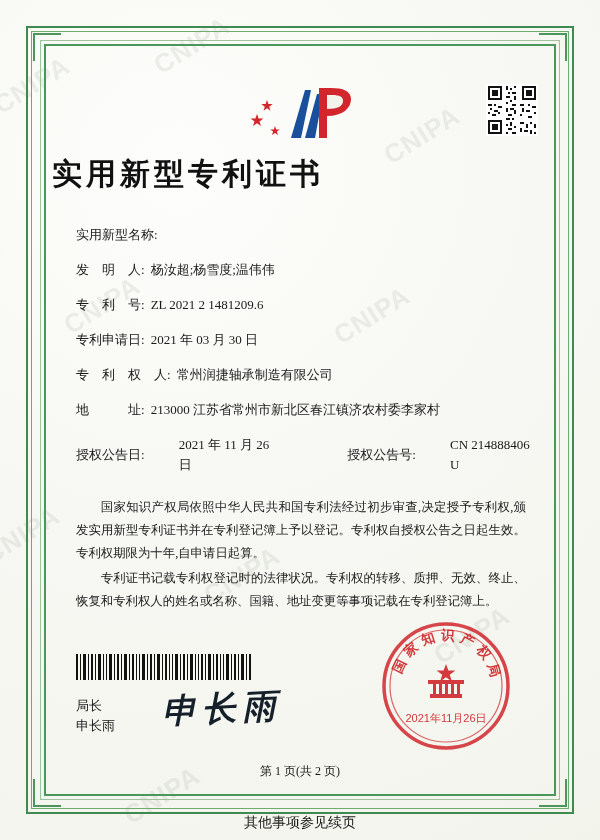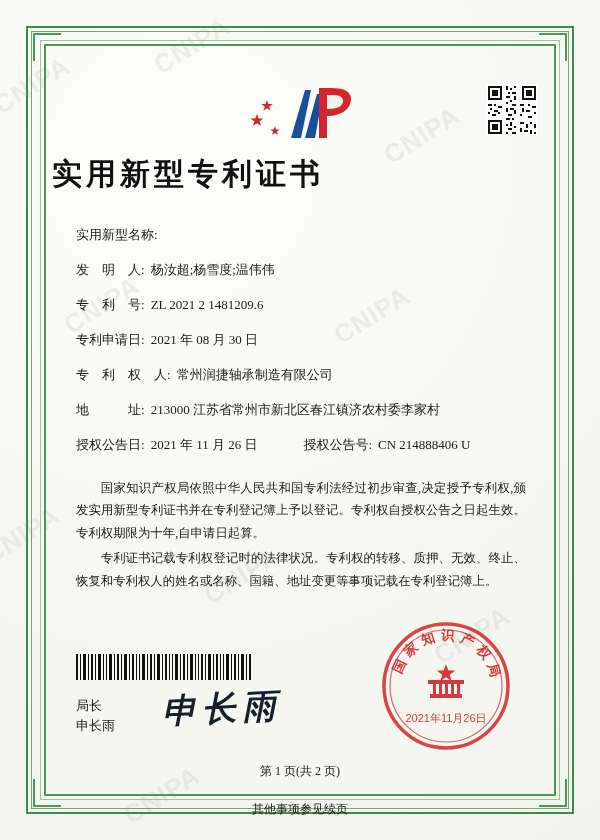--- a/index.html
+++ b/index.html
@@ -157,20 +157,21 @@
   .field .lbl {
     white-space: nowrap;
     flex: 0 0 auto;
   }
   .field .val {
     margin-left: 6px;
     font-size: 13px;
   }
   .field.two-col {
     justify-content: flex-start;
+    gap: 28px;
   }
   .field .second {
     margin-left: 46px;
     white-space: nowrap;
   }
 
   .paragraphs {
     margin-top: 22px;
     padding-left: 24px;
     padding-right: 22px;
@@ -226,23 +227,23 @@
     right: 0;
     bottom: 8px;
     text-align: center;
     font-size: 12px;
   }
 
   .footer-note {
     position: absolute;
     left: 0;
     right: 0;
-    bottom: 22px;
+    bottom: 8px;
     text-align: center;
-    font-size: 12px;
+    font-size: 14px;
     color: #1a1a1a;
     z-index: 6;
   }
 </style>
 </head>
 <body>
 
 <div class="page">
 
   <div class="watermark-layer">
@@ -365,21 +366,21 @@
       <div class="field">
         <span class="lbl">发　明　人:</span>
         <span class="val">杨汝超;杨雪度;温伟伟</span>
       </div>
       <div class="field">
         <span class="lbl">专　利　号:</span>
         <span class="val">ZL 2021 2 1481209.6</span>
       </div>
       <div class="field">
         <span class="lbl">专利申请日:</span>
-        <span class="val">2021 年 08 月 30 日</span>
+        <span class="val">2021 年 03 月 30 日</span>
       </div>
       <div class="field">
         <span class="lbl">专　利　权　人:</span>
         <span class="val">常州润捷轴承制造有限公司</span>
       </div>
       <div class="field">
         <span class="lbl">地　　　址:</span>
         <span class="val">213000 江苏省常州市新北区春江镇济农村委李家村</span>
       </div>
       <div class="field two-col">

